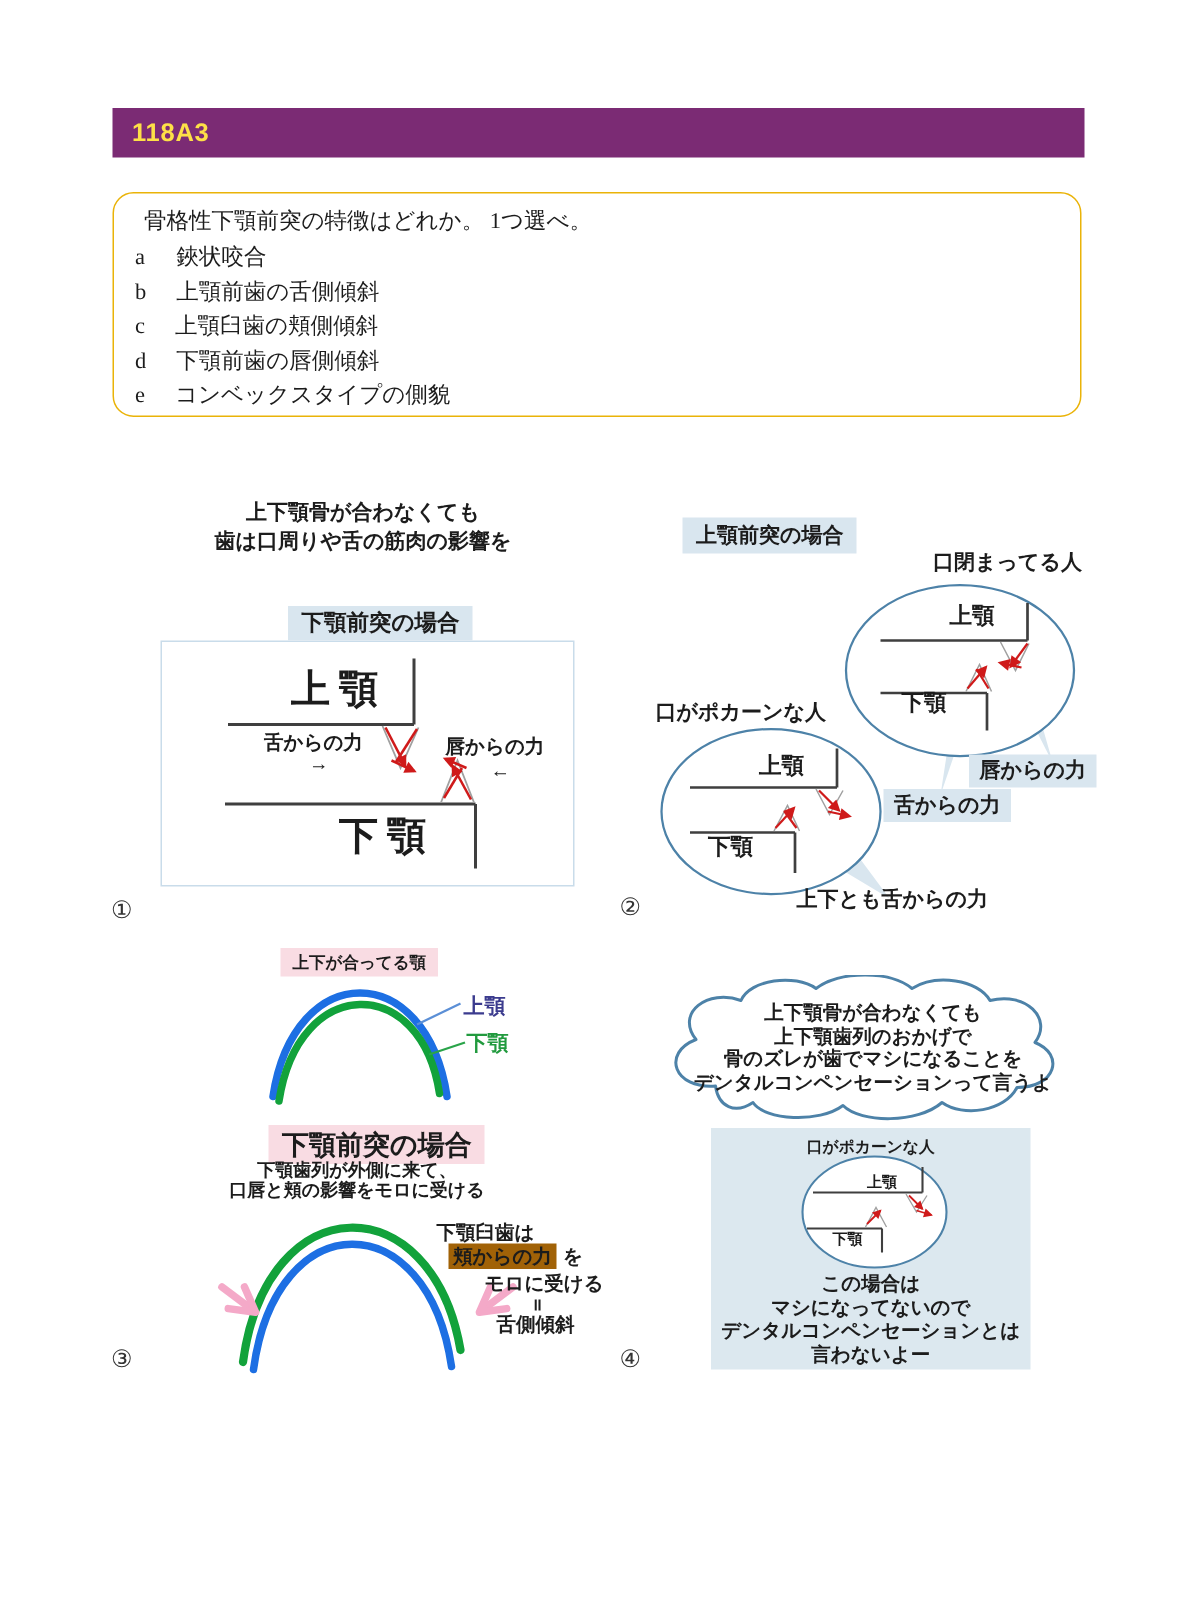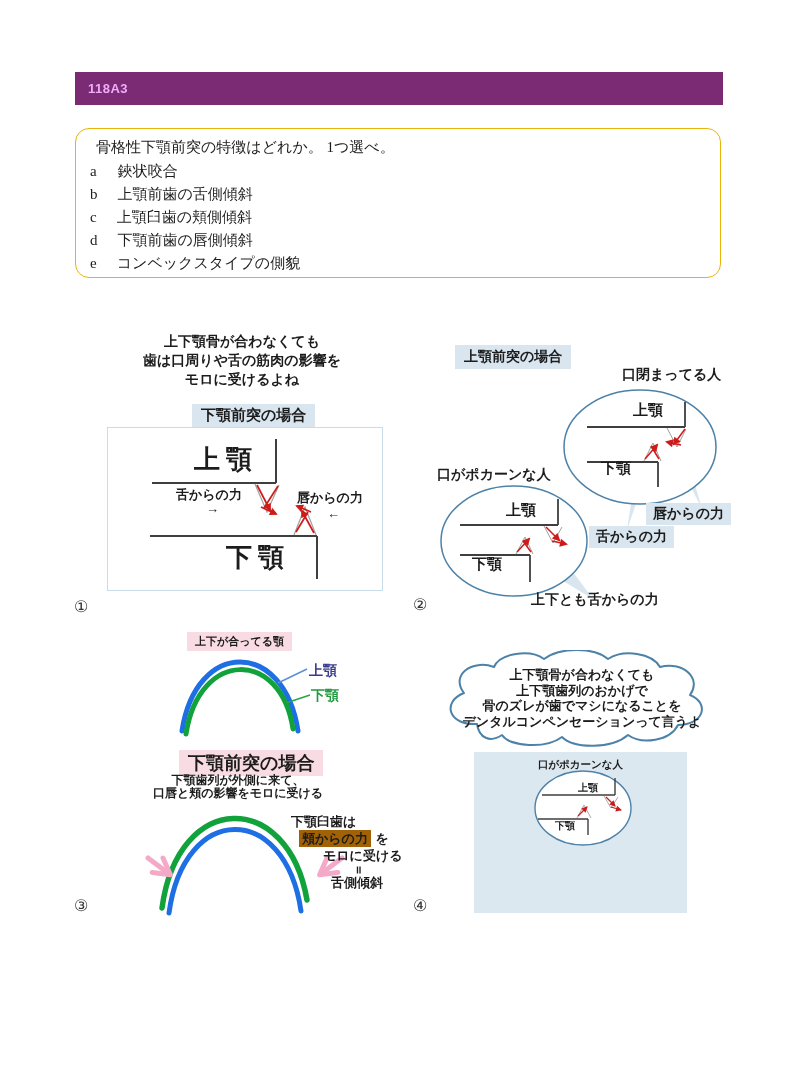--- a/index.html
+++ b/index.html
@@ -2,21 +2,21 @@
 <html><head>
 <meta charset="utf-8">
 <style>
   html,body{margin:0;padding:0;background:#ffffff;}
   .page{position:relative;width:800px;height:1080px;background:#fff;overflow:hidden;
         font-family:"Liberation Sans","DejaVu Sans",sans-serif;color:#1c1c1c;}
   .abs{position:absolute;}
   .serif{font-family:"Liberation Serif","DejaVu Serif",serif;}
   
   .hdr{left:75px;top:72px;width:648px;height:33px;background:#7b2b74;display:flex;align-items:center;}
-  .hdr span{color:#f0abfc;font-weight:bold;font-size:13px;padding-left:13px;letter-spacing:0.5px;}
+  .hdr span{color:#fde047;font-weight:bold;font-size:17px;padding-left:13px;letter-spacing:0.5px;}
   
   .qbox{left:75px;top:128px;width:644px;height:148px;border:1px solid #eab308;border-radius:14px;background:#fff;}
   .qprompt{left:20px;top:9px;font-size:15px;}
   .qopt-letter{font-size:15px;}
   .qopt-text{font-size:15px;}
   
   .lbl-blue{background:#d9e6ef;font-weight:bold;}
   .lbl-pink{background:#f9dce3;font-weight:bold;}
   .hl-pink{background:#a16207;font-weight:bold;}
   
@@ -76,21 +76,20 @@
     </div>
     <div class="abs" style="left:14px;top:125px;">
       <span class="qopt-letter">e</span>
       <span class="qopt-text" style="margin-left:16px;">コンベックスタイプの側貌</span>
     </div>
   </div>
 
   <div class="abs p1-intro">
     <div>上下顎骨が合わなくても</div>
     <div>歯は口周りや舌の筋肉の影響を</div>
-    <div>モロに受けるよね</div>
   </div>
   <span class="abs lbl-blue p1-label">下顎前突の場合</span>
 
   <div class="abs p1-box">
     <svg width="274" height="160" viewBox="0 0 274 160">
       <defs>
         <marker id="m1" markerUnits="userSpaceOnUse" markerWidth="10" markerHeight="10" refX="7" refY="5" orient="auto">
           <path d="M1,1 L9,5 L1,9 Z" fill="#cf1a1a"></path>
         </marker>
       </defs>
@@ -232,16 +231,22 @@
       <path d="M 130 44 L 137 56 L 144 45" stroke="#a0a0a0" stroke-width="0.9" fill="none"></path>
       <path d="M 132 45 L 141 54" stroke="#cf1a1a" stroke-width="1.2" fill="none" marker-end="url(#m4)"></path>
       <path d="M 137 55 L 147 58" stroke="#cf1a1a" stroke-width="1.2" fill="none" marker-end="url(#m4)"></path>
       <path d="M 64 67 L 114 67 M 114 67 L 114 83" stroke="#3f3f3f" stroke-width="1.4" fill="none"></path>
       <path d="M 103 66 L 110 53 L 117 66" stroke="#a0a0a0" stroke-width="0.9" fill="none"></path>
       <path d="M 104 64 L 113 55" stroke="#cf1a1a" stroke-width="1.2" fill="none" marker-end="url(#m4)"></path>
     </svg>
     <div class="abs p4-cap">口がポカーンな人</div>
     <span class="abs jaw-xs" style="left:104px;top:29px;">上顎</span>
     <span class="abs jaw-xs" style="left:81px;top:67px;">下顎</span>
+    <div class="abs p4-note">
+      <div>この場合は</div>
+      <div>マシになってないので</div>
+      <div>デンタルコンペンセーションとは</div>
+      <div>言わないよー</div>
+    </div>
   </div>
   <span class="abs panel-num serif" style="left:413px;top:896px;">④</span>
 
 </div>
 
 </body></html>

